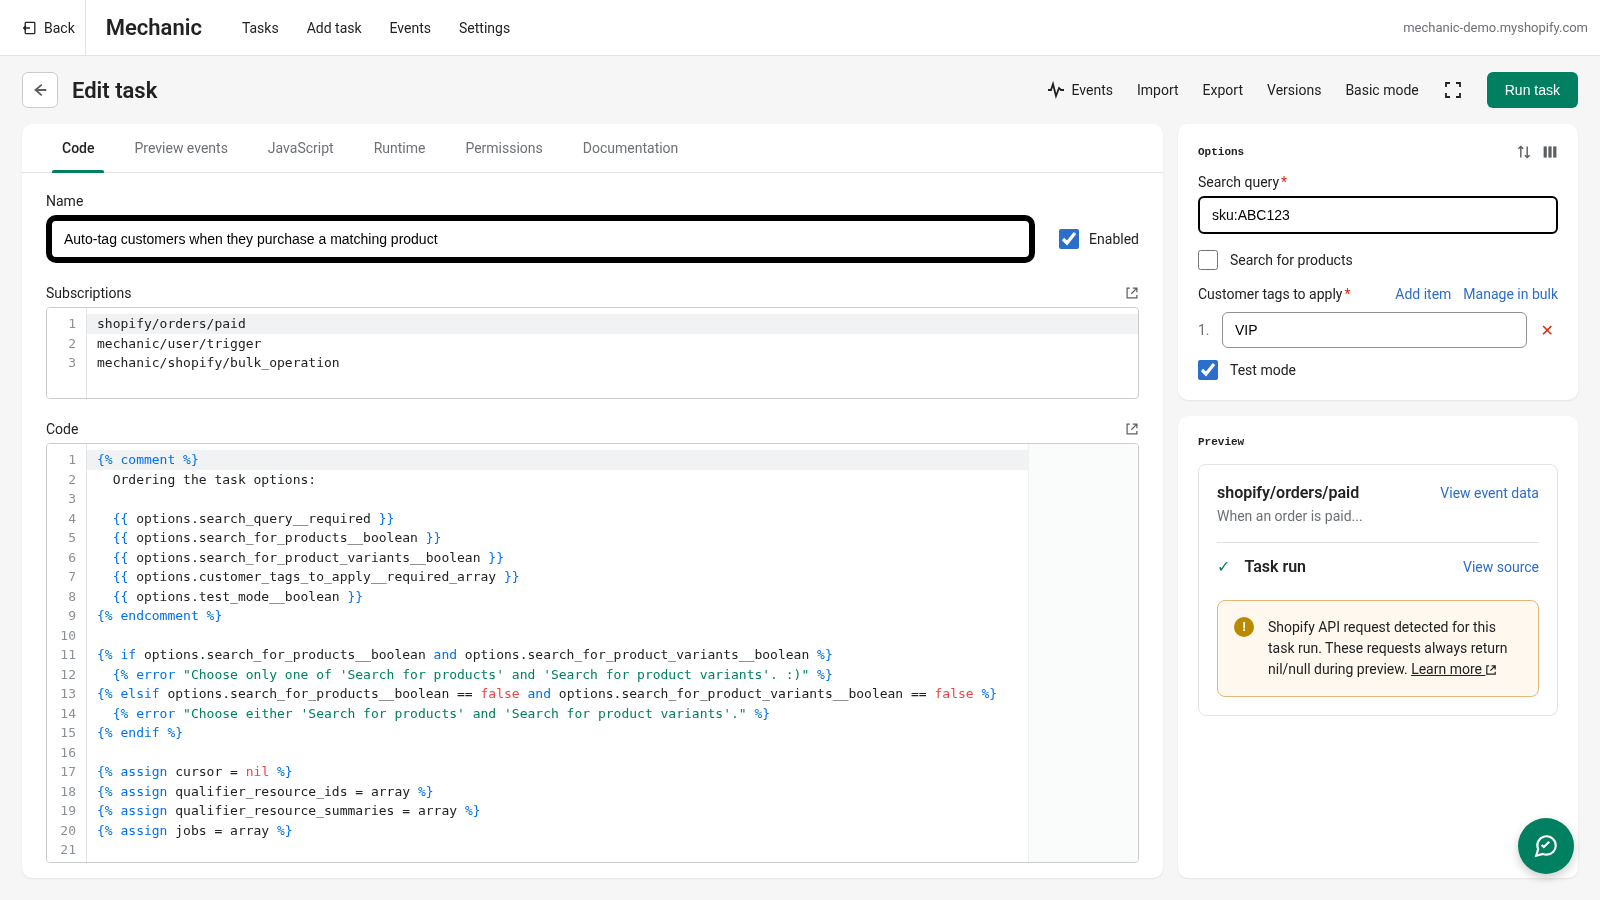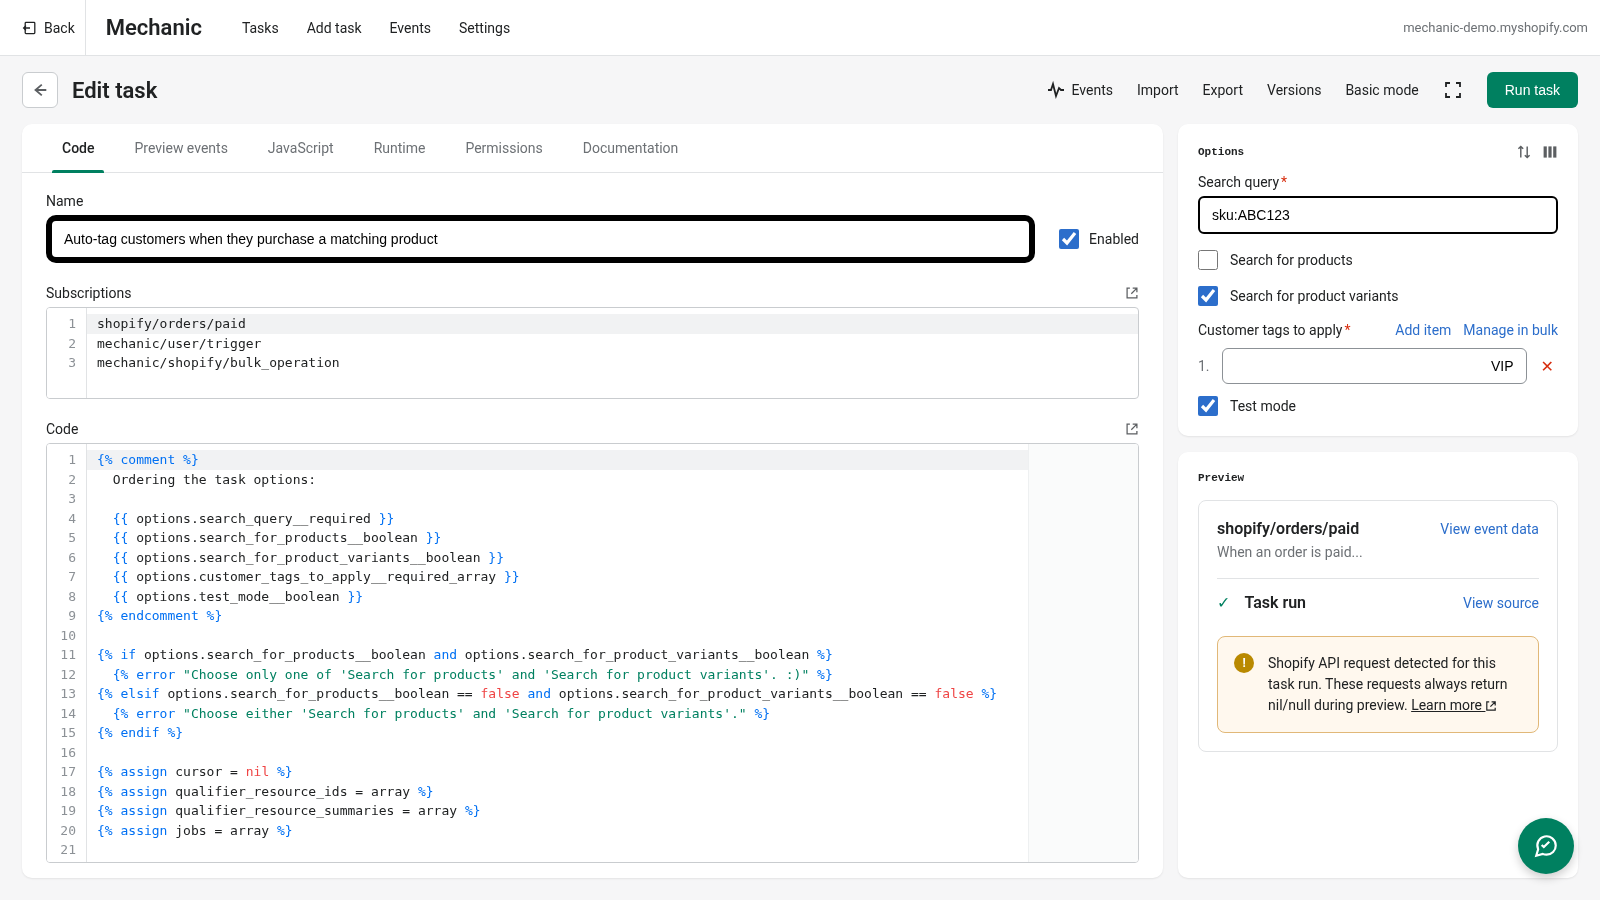--- a/index.html
+++ b/index.html
@@ -61,21 +61,21 @@
 
 .opt-label { margin-bottom: 6px; }
 .req-star { color: #d72c0d; margin-left: 2px; }
 .opt-input { width: 100%; border: 2px solid #000000; border-radius: 6px; padding: 9px 12px; font-size: 14px; margin-bottom: 16px; }
 .check-row { display: flex; align-items: center; gap: 12px; margin-bottom: 16px; }
 .tags-header { display: flex; align-items: center; gap: 12px; margin-bottom: 10px; }
 .link { color: #2c6ecb; cursor: pointer; font-size: 14px; }
 .tags-header .spacer { flex: 1; }
 .tag-item { display: flex; align-items: center; gap: 10px; margin-bottom: 12px; }
 .tag-item .num { color: #6d7175; width: 14px; }
-.tag-item input { flex: 1; border: 1px solid #8c9196; border-radius: 6px; padding: 9px 12px; font-size: 14px; text-align: right; }
+.tag-item input { flex: 1; border: 1px solid #8c9196; border-radius: 6px; padding: 9px 12px; font-size: 14px; }
 .remove-x { color: #d72c0d; cursor: pointer; font-size: 16px; padding: 4px; }
 
 .preview-card { background: #fff; border-radius: 10px; box-shadow: 0 1px 2px rgba(0,0,0,0.08); padding: 20px; flex: 1; overflow: auto; }
 .event-box { border: 1px solid #e1e3e5; border-radius: 8px; padding: 18px; }
 .event-head { display: flex; justify-content: space-between; align-items: center; margin-bottom: 6px; }
 .event-title { font-weight: 600; font-size: 16px; }
 .event-sub { color: #6d7175; margin-bottom: 18px; }
 .taskrun-row { display: flex; align-items: center; gap: 14px; padding: 14px 0; border-top: 1px solid #e1e3e5; }
 .check-circle { color: #008060; font-size: 16px; }
 .taskrun-label { font-weight: 600; flex: 1; font-size: 16px; }
@@ -220,24 +220,20 @@
               <rect x="14" y="3" width="4" height="14"></rect>
             </svg>
         </div>
       </div>
       <div class="opt-label"><span>Search query</span><span class="req-star">*</span></div>
       <input class="opt-input" value="sku:ABC123" style="">
       <div class="check-row">
         <input type="checkbox" class="checkbox" style="">
         <span>Search for products</span>
       </div>
-      <div class="check-row">
-        <input type="checkbox" class="checkbox" checked="" style="">
-        <span>Search for product variants</span>
-      </div>
       <div class="tags-header">
         <span><span>Customer tags to apply</span><span class="req-star">*</span></span>
         <span class="spacer"></span>
         <span class="link">Add item</span>
         <span class="link">Manage in bulk</span>
       </div>
       <div class="tag-item">
         <span class="num">1.</span>
         <input value="VIP" style="">
         <span class="remove-x">✕</span>

